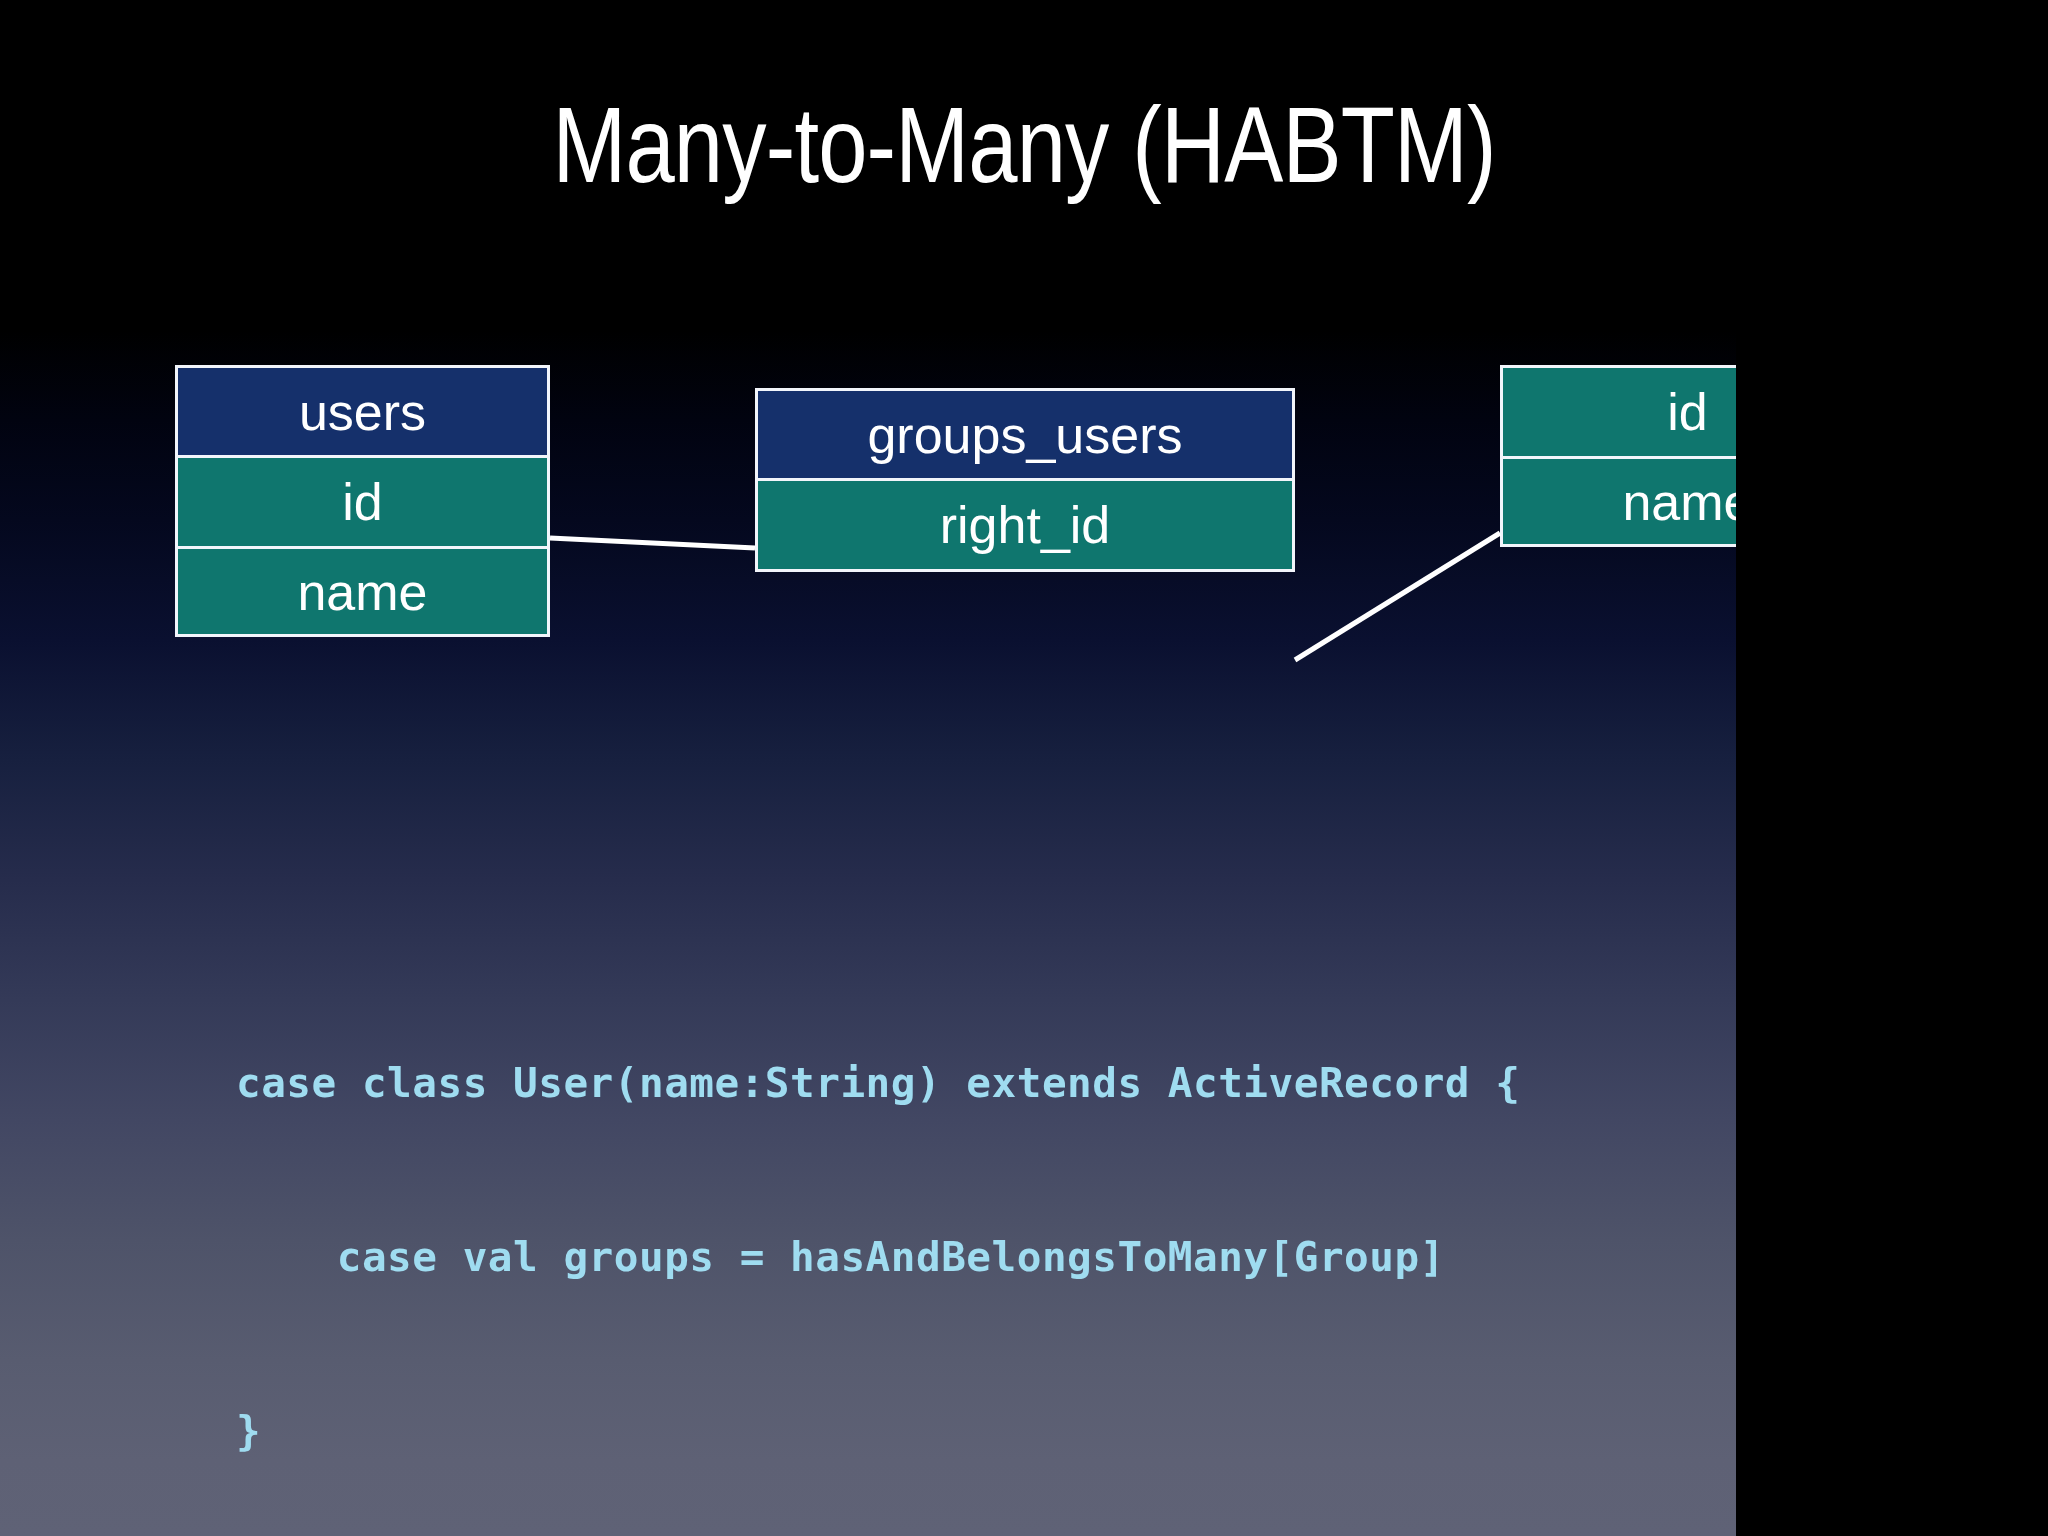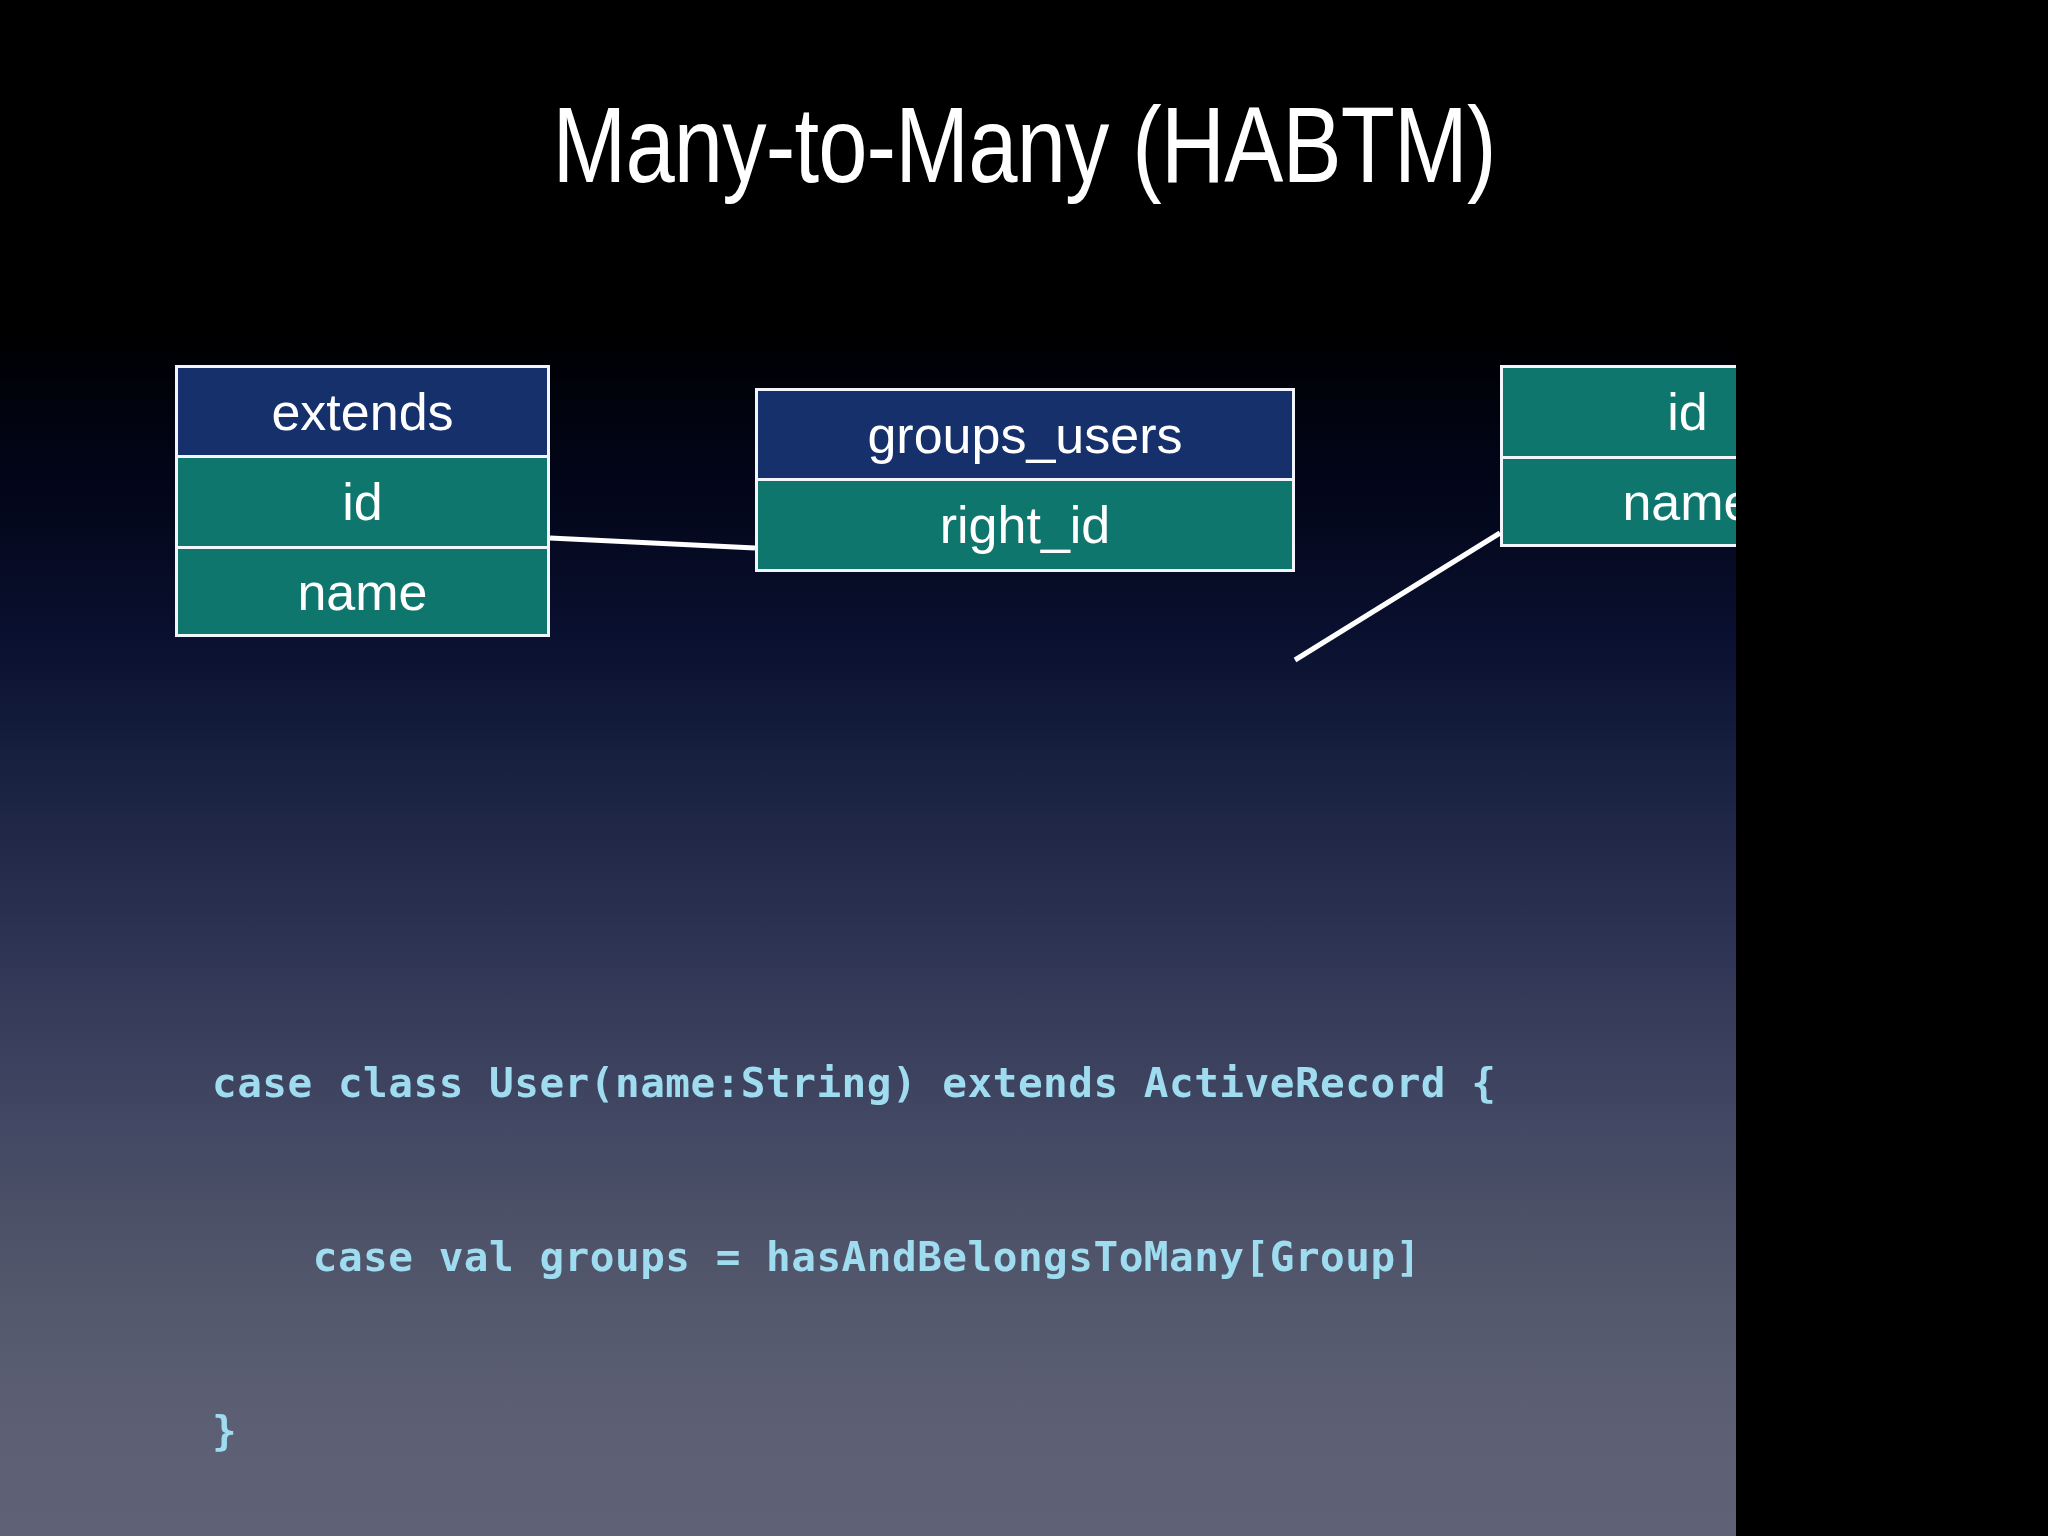--- a/index.html
+++ b/index.html
@@ -96,31 +96,31 @@
     left: 212px;
     top: 938px;
     color: #9fdcf0;
     font-family: "DejaVu Sans Mono", monospace;
     font-size: 41px;
     font-weight: bold;
     line-height: 58px;
     white-space: pre;
     letter-spacing: 0.5px;
   }
-  .code-line { display: block; height: 58px; }
+  .code-line { display: block; height: 58px; margin-left: 24px; }
 </style>
 </head>
 <body>
 
 <div id="slide">
 
   <div id="title">Many-to-Many (HABTM)</div>
 
   <div class="er-table" id="table-groups">
-    <div class="er-row header">extends</div>
+    <div class="er-row header">users</div>
     <div class="er-row body">id</div>
     <div class="er-row body">name</div>
   </div>
 
   <div class="er-table" id="table-groups-users">
     <div class="er-row header">groups_users</div>
     <div class="er-row body">right_id</div>
   </div>
 
   <div class="er-table" id="table-users">

